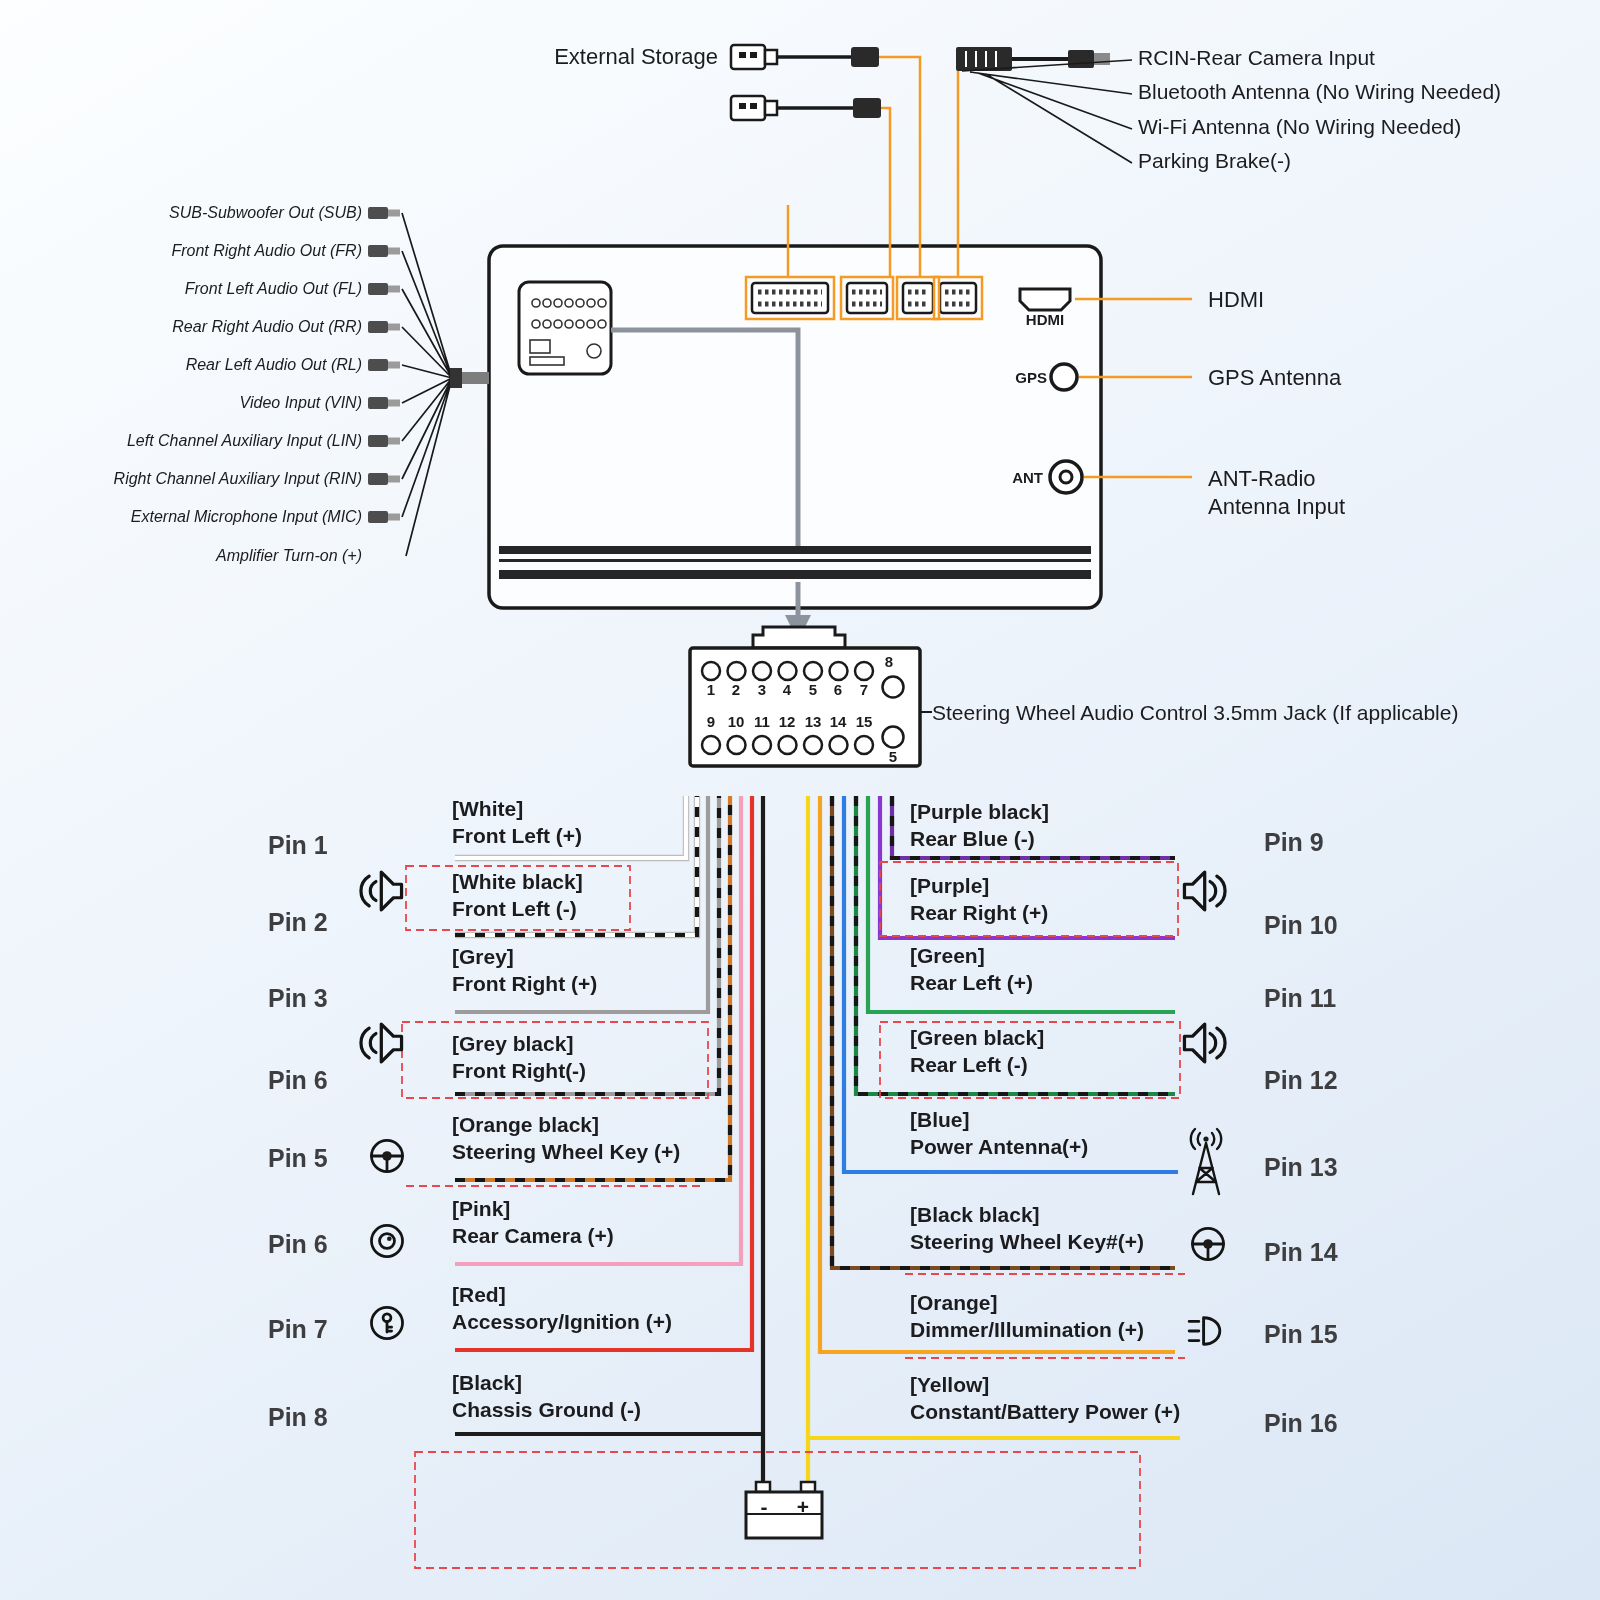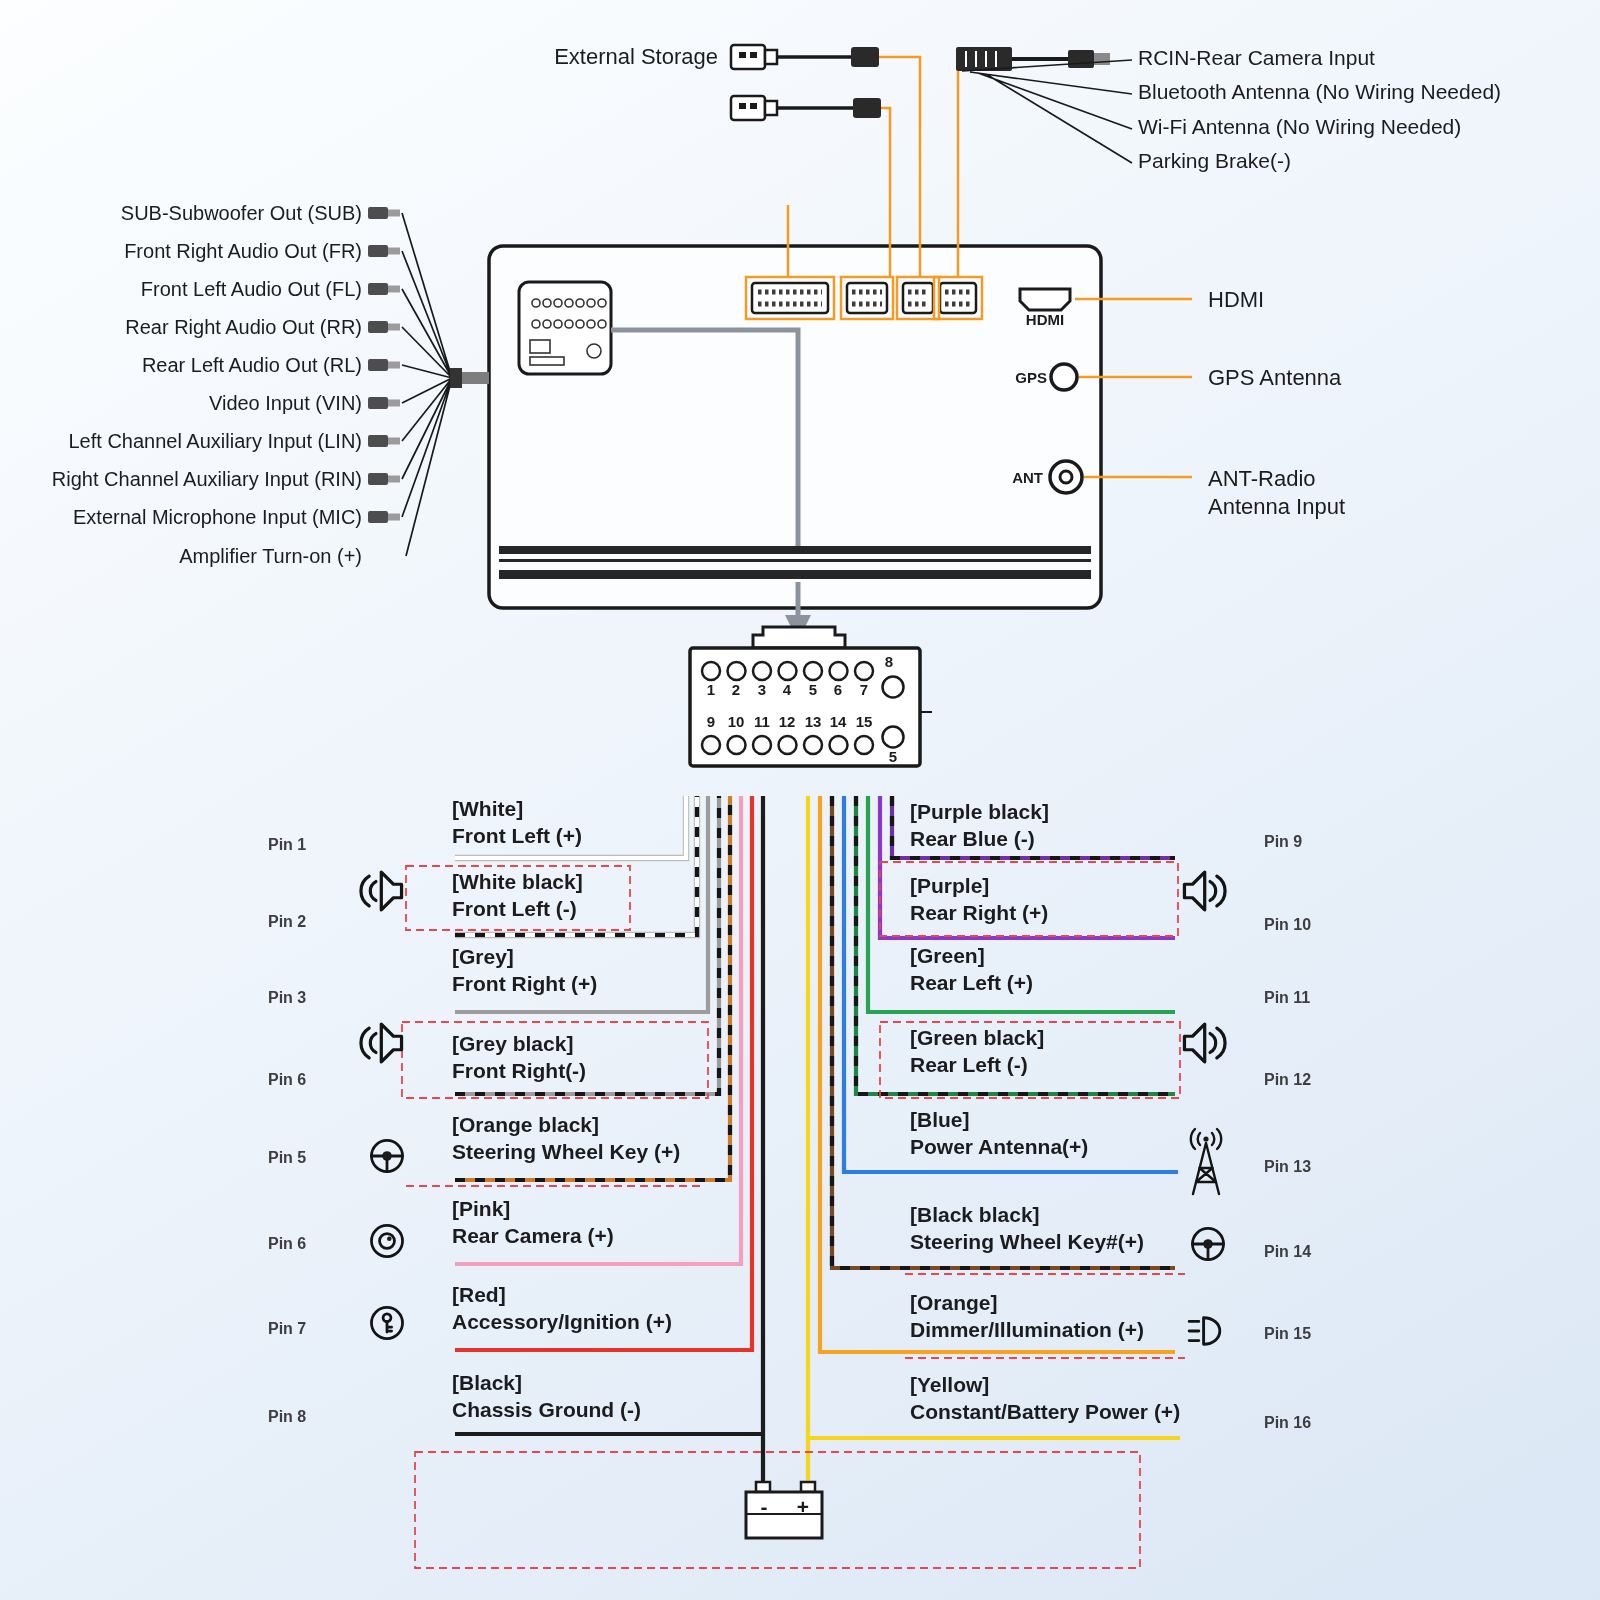--- a/index.html
+++ b/index.html
@@ -9,23 +9,23 @@
            font-family:"Liberation Sans", sans-serif; }
   .scene { position:absolute; left:0; top:0; }
 
   .lbl { position:absolute; color:#1c1c1e; font-size:21px; line-height:25px; white-space:nowrap; }
   .r { text-align:right; }
   .c { text-align:center; }
   .b { font-weight:bold; }
   .pre { white-space:pre-line; }
   .wrap { white-space:normal; }
   .f15 { font-size:15px; line-height:17px; }
-  .f20 { font-size:20px; line-height:24px; }
+  .f20 { font-size:16px; line-height:24px;font-style:italic; }
   .f22 { font-size:22px; line-height:26px; }
-  .f28 { font-size:16px; line-height:20px; }
+  .f28 { font-size:25px; line-height:20px; }
   .lh27 { line-height:27px; }
   .lh28 { line-height:28px; }
   .pin-num { color:#3e3e40; }
 
   
   .thin { stroke:#1a1a1a; stroke-width:1.7; fill:none; }
   .icon { stroke:#141414; stroke-width:2.4; fill:none; stroke-linecap:round; stroke-linejoin:round; }
   .w  { stroke-width:4.2; fill:none; }
   .ws { stroke:#161616; stroke-width:4.2; fill:none; stroke-dasharray:10 10; }
   .wu { stroke:#bcbcbc; stroke-width:6.4; fill:none; }
@@ -309,20 +309,21 @@
 <div class="lbl b f15 c" style="left:876px;top:653px;width:26px">8</div>
 <div class="lbl b f15 c" style="left:701px;top:713px;width:20px">9</div>
 <div class="lbl b f15 c" style="left:726px;top:713px;width:20px">10</div>
 <div class="lbl b f15 c" style="left:752px;top:713px;width:20px">11</div>
 <div class="lbl b f15 c" style="left:777px;top:713px;width:20px">12</div>
 <div class="lbl b f15 c" style="left:803px;top:713px;width:20px">13</div>
 <div class="lbl b f15 c" style="left:828px;top:713px;width:20px">14</div>
 <div class="lbl b f15 c" style="left:854px;top:713px;width:20px">15</div>
 <div class="lbl b f15 c" style="left:878px;top:748px;width:30px">5</div>
 
+<div class="lbl" style="left:932px;top:700px">Steering Wheel Audio Control 3.5mm Jack (If applicable)</div>
 
 <div class="lbl b f28 pin-num" style="left:268px;top:835px;width:80px">Pin 1</div>
 <div class="lbl b" style="left:452px;top:796px">[White]</div>
 <div class="lbl b" style="left:452px;top:823px">Front Left (+)</div>
 <div class="lbl b f28 pin-num" style="left:268px;top:912px;width:80px">Pin 2</div>
 <div class="lbl b" style="left:452px;top:869px">[White black]</div>
 <div class="lbl b" style="left:452px;top:896px">Front Left (-)</div>
 <div class="lbl b f28 pin-num" style="left:268px;top:988px;width:80px">Pin 3</div>
 <div class="lbl b" style="left:452px;top:944px">[Grey]</div>
 <div class="lbl b" style="left:452px;top:971px">Front Right (+)</div>

